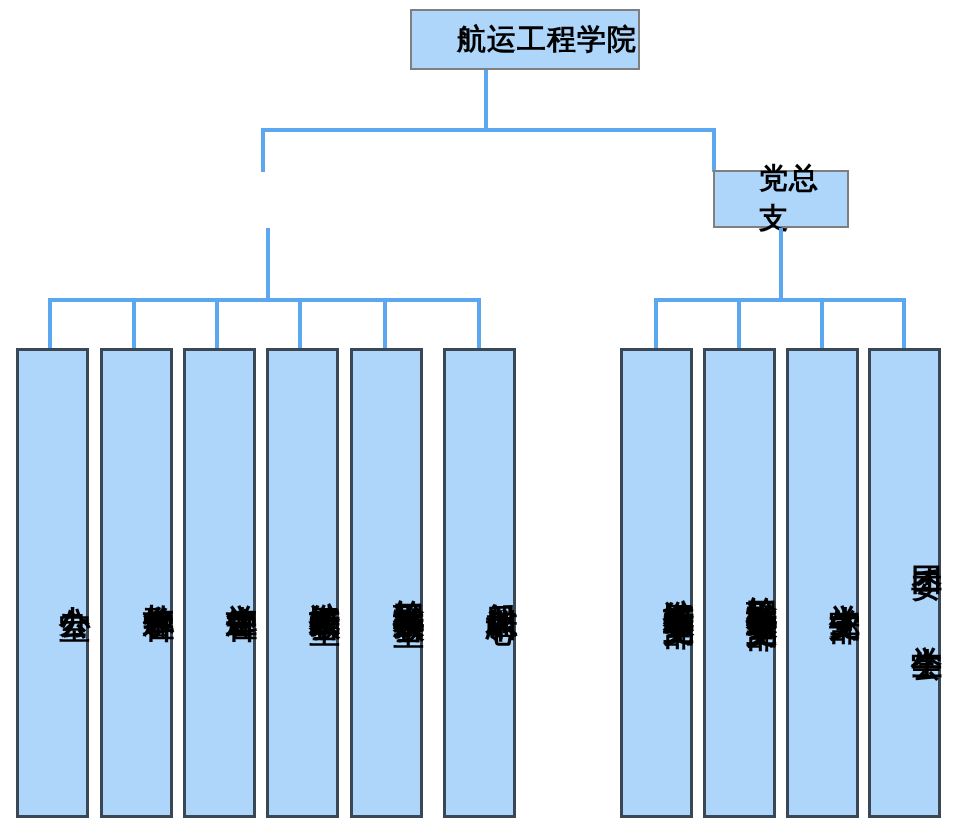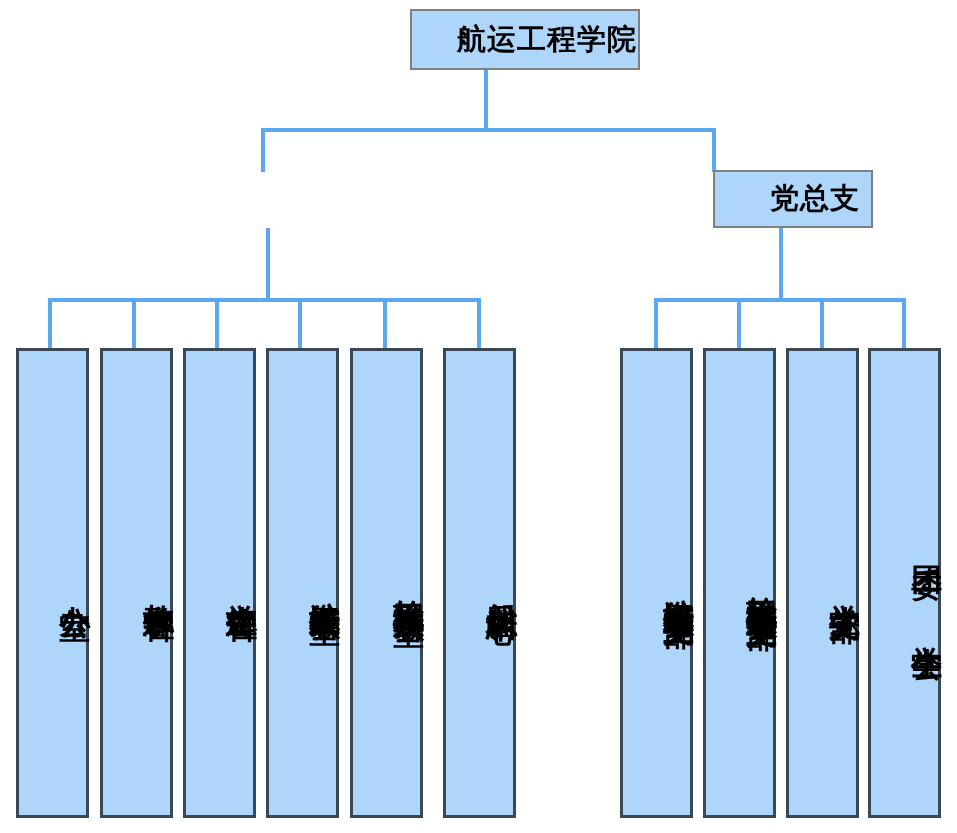--- a/index.html
+++ b/index.html
@@ -57,21 +57,21 @@
   <div class="node node-root" style="left:410px;top:9px;width:230px;height:61px;">
     <span>航运工程学院</span>
   </div>
 
   <div class="conn conn-v" style="left:484px;top:70px;height:60px;"></div>
   <div class="conn conn-h" style="left:261px;top:128px;width:455px;"></div>
   <div class="conn conn-v" style="left:261px;top:128px;height:44px;"></div>
   <div class="conn conn-v" style="left:712px;top:128px;height:44px;"></div>
 
 
-  <div class="node node-branch" style="left:713px;top:170px;width:160px;height:58px;">
+  <div class="node node-branch" style="left:713px;top:170px;width:136px;height:58px;">
     <span>党总支</span>
   </div>
 
   <div class="conn conn-v" style="left:266px;top:228px;height:72px;"></div>
   <div class="conn conn-h" style="left:48px;top:298px;width:433px;"></div>
 
   <div class="conn conn-v" style="left:48px;top:298px;height:52px;"></div>
   <div class="conn conn-v" style="left:132px;top:298px;height:52px;"></div>
   <div class="conn conn-v" style="left:215px;top:298px;height:52px;"></div>
   <div class="conn conn-v" style="left:298px;top:298px;height:52px;"></div>

